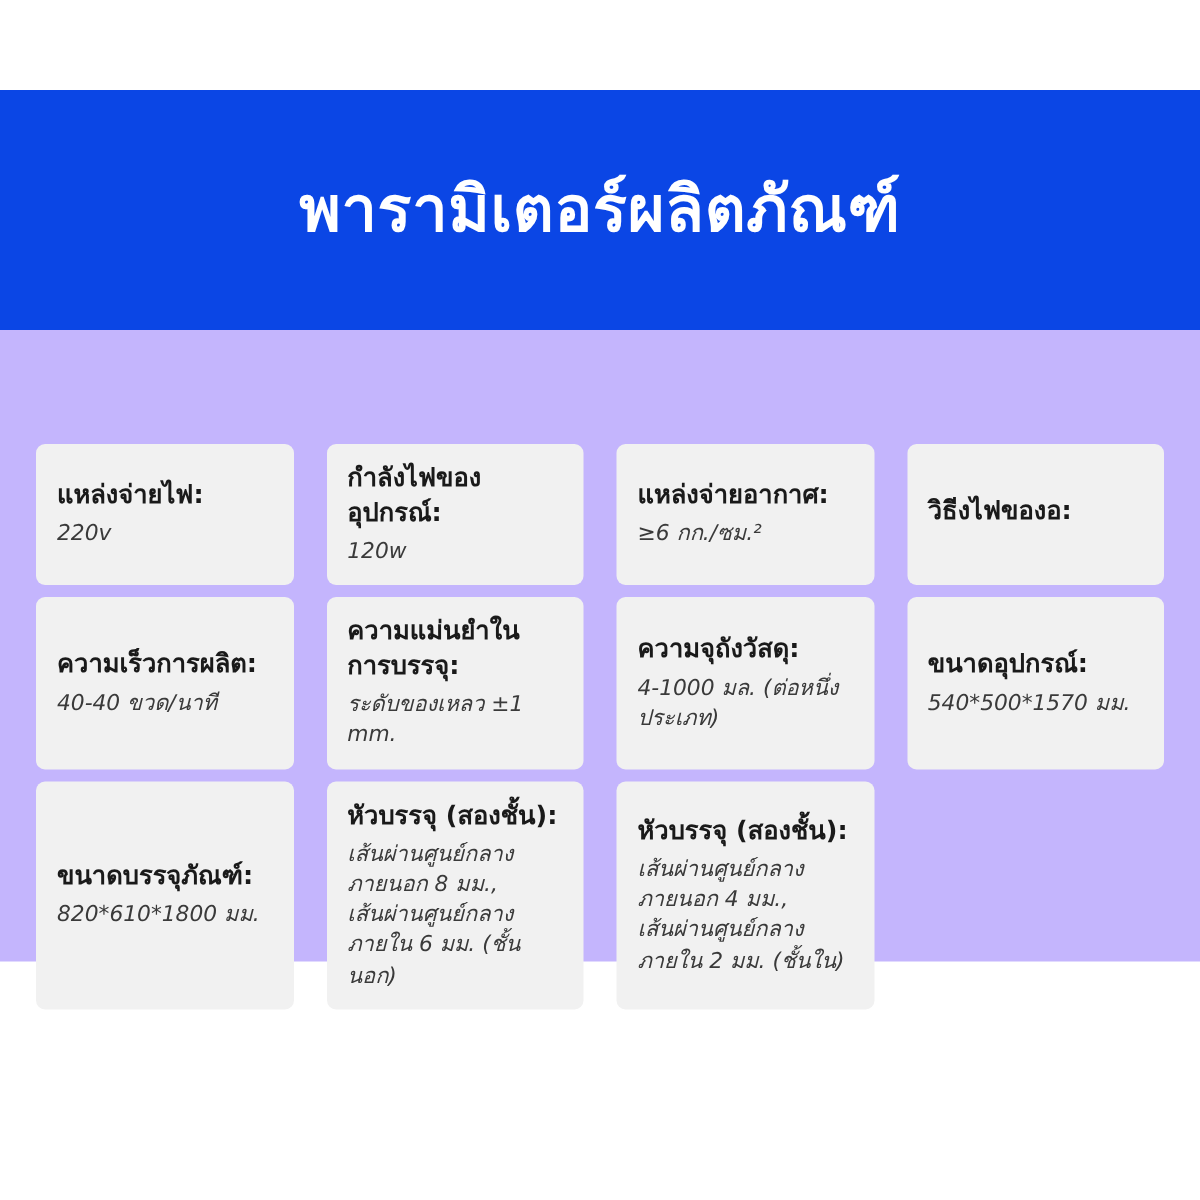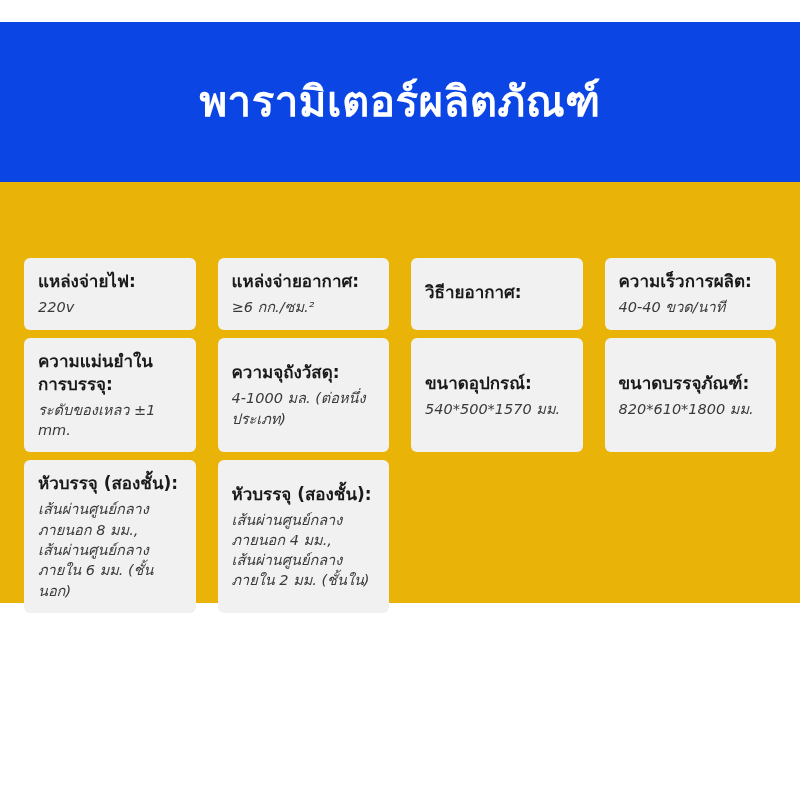--- a/index.html
+++ b/index.html
@@ -10,22 +10,23 @@
     width: 800px;
     height: 800px;
     background: #ffffff;
     font-family: "DejaVu Sans", "Liberation Sans", sans-serif;
     overflow: hidden;
   }
   .page {
     position: relative;
     width: 800px;
     height: 603px;
-    background: #eab308;
+    background: #c4b5fd;
     box-sizing: border-box;
+    margin-top: 38px;
   }
   .header-band {
     position: absolute;
     left: 0;
     top: 22px;
     width: 800px;
     height: 160px;
     background: #0b46e5;
     display: flex;
     align-items: center;
@@ -97,28 +98,32 @@
     <div class="header-title">พารามิเตอร์ผลิตภัณฑ์</div>
   </div>
 
   <div class="spec-grid">
 
     <div class="spec-card">
       <div class="spec-label">แหล่งจ่ายไฟ:</div>
       <div class="spec-value">220v</div>
     </div>
 
+    <div class="spec-card">
+      <div class="spec-label">กำลังไฟของอุปกรณ์:</div>
+      <div class="spec-value">120w</div>
+    </div>
 
     <div class="spec-card">
       <div class="spec-label">แหล่งจ่ายอากาศ:</div>
       <div class="spec-value">≥6 กก./ซม.²</div>
     </div>
 
     <div class="spec-card">
-      <div class="spec-label">วิธีายอากาศ:</div>
+      <div class="spec-label">วิธีงไฟของอ:</div>
     </div>
 
     <div class="spec-card">
       <div class="spec-label">ความเร็วการผลิต:</div>
       <div class="spec-value">40-40 ขวด/นาที</div>
     </div>
 
     <div class="spec-card">
       <div class="spec-label">ความแม่นยำในการบรรจุ:</div>
       <div class="spec-value">ระดับของเหลว ±1 mm.</div>

